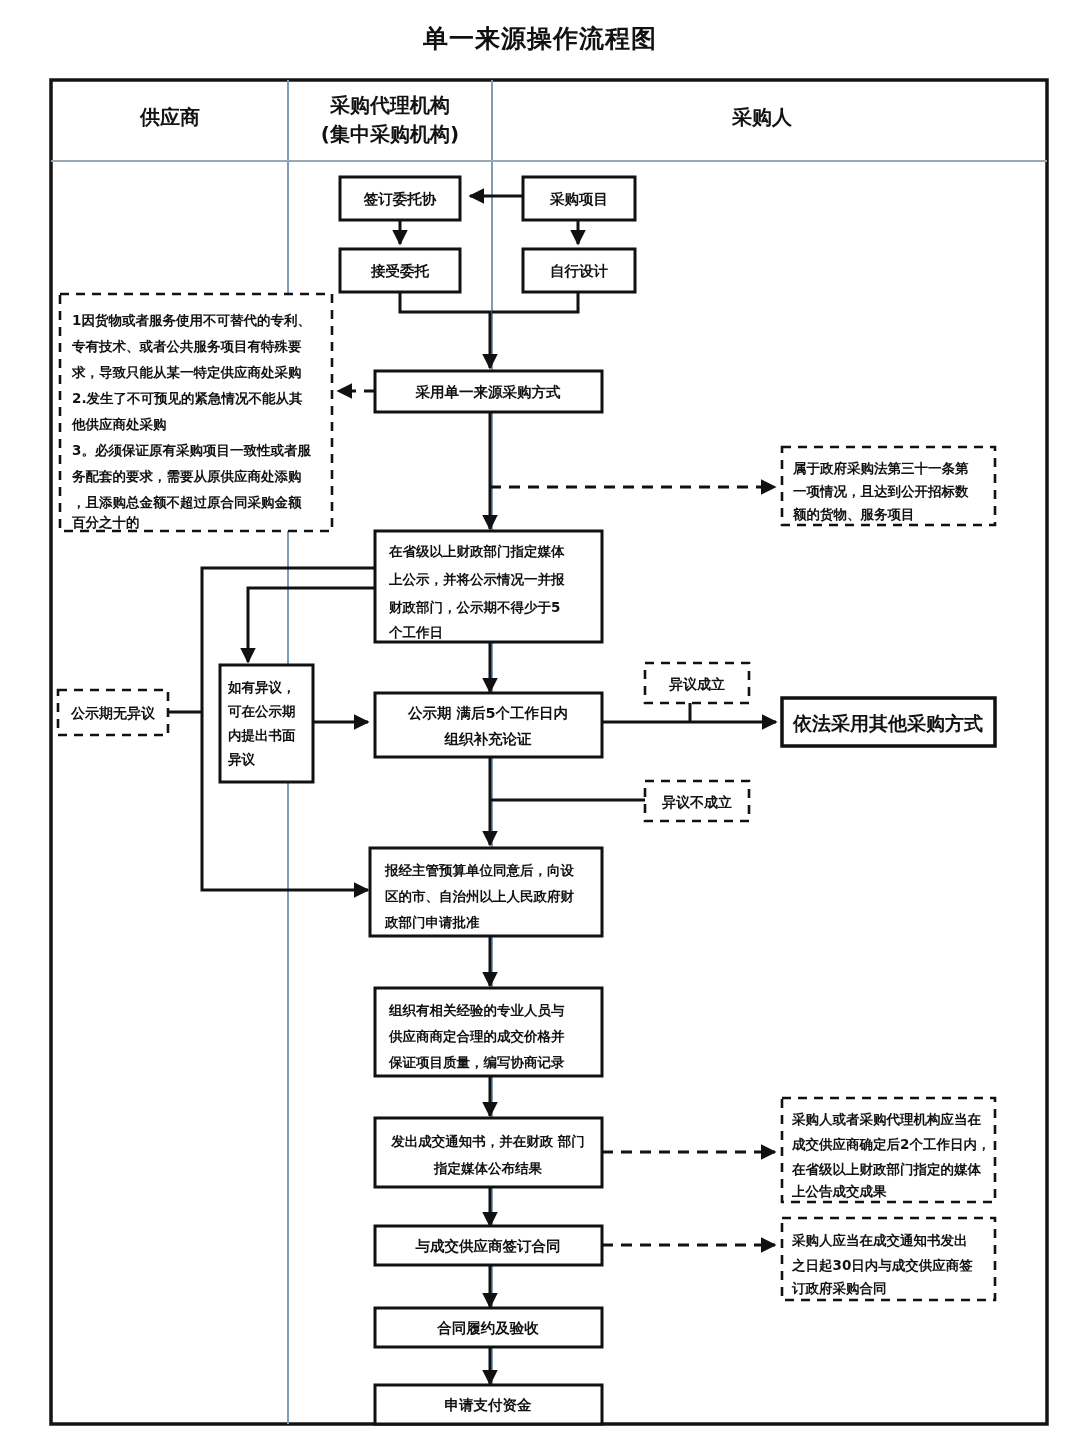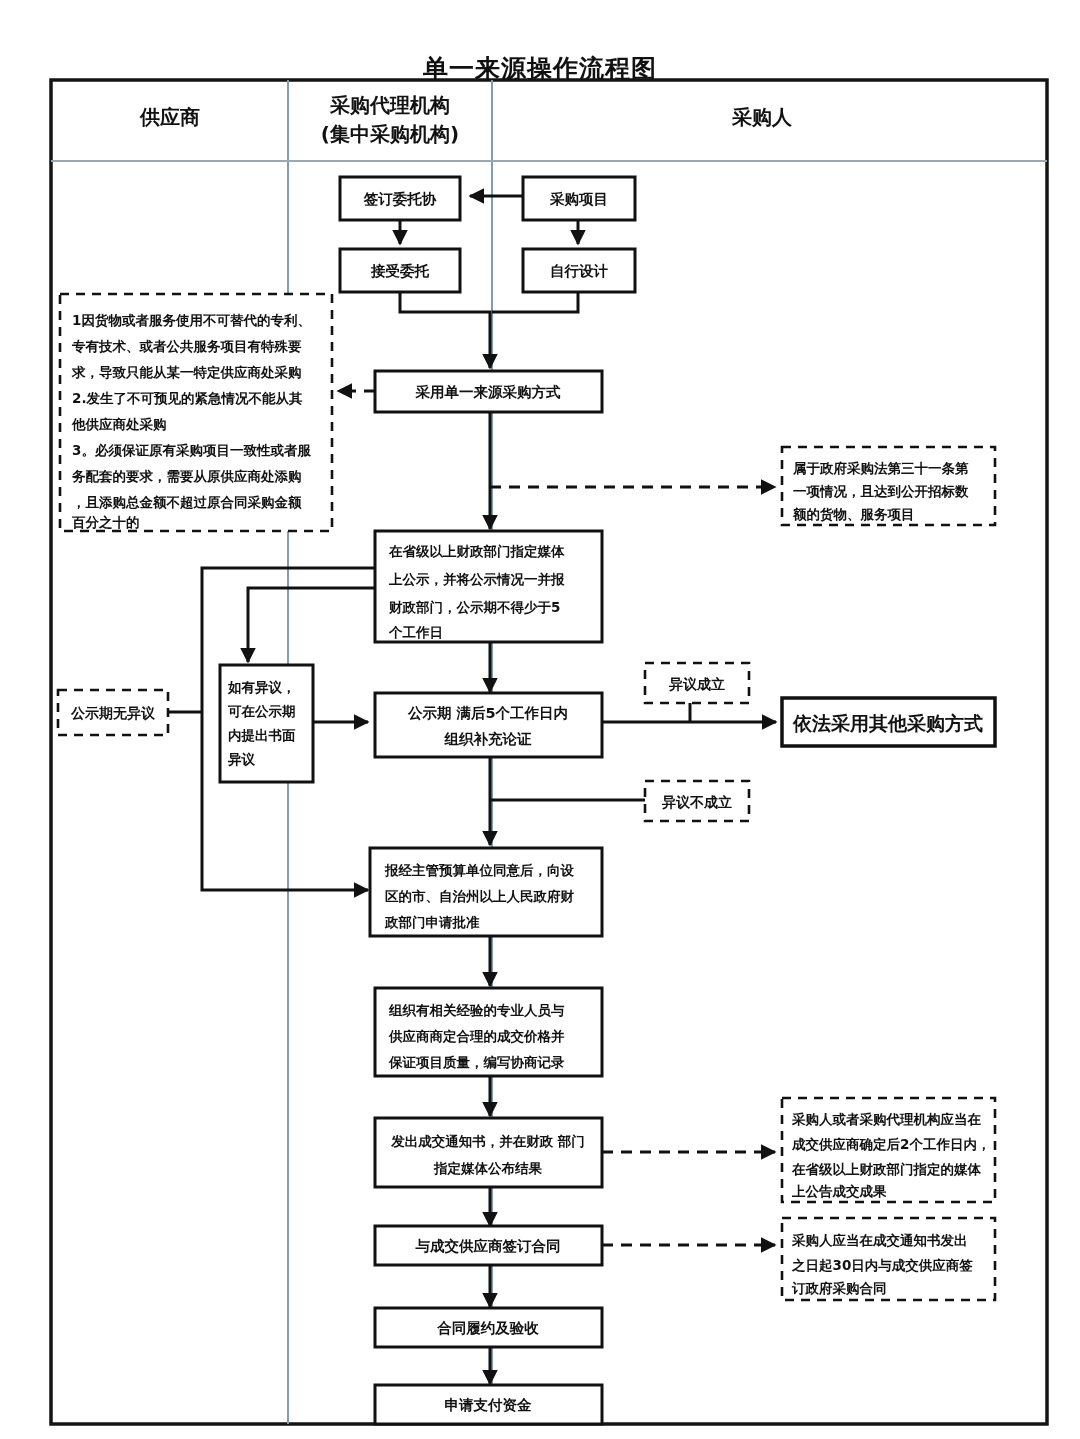--- a/index.html
+++ b/index.html
@@ -23,21 +23,20 @@
   .page-title {
     position: absolute;
     top: 22px;
     left: 0;
     width: 1080px;
     text-align: center;
     font-size: 25px;
     font-weight: bold;
     color: #111111;
     letter-spacing: 1px;
-    margin-top: 30px;
   }
   svg.flow {
     position: absolute;
     top: 0;
     left: 0;
     width: 1080px;
     height: 1439px;
   }
   svg.flow text {
     font-family: "DejaVu Sans", "Liberation Sans", sans-serif;

